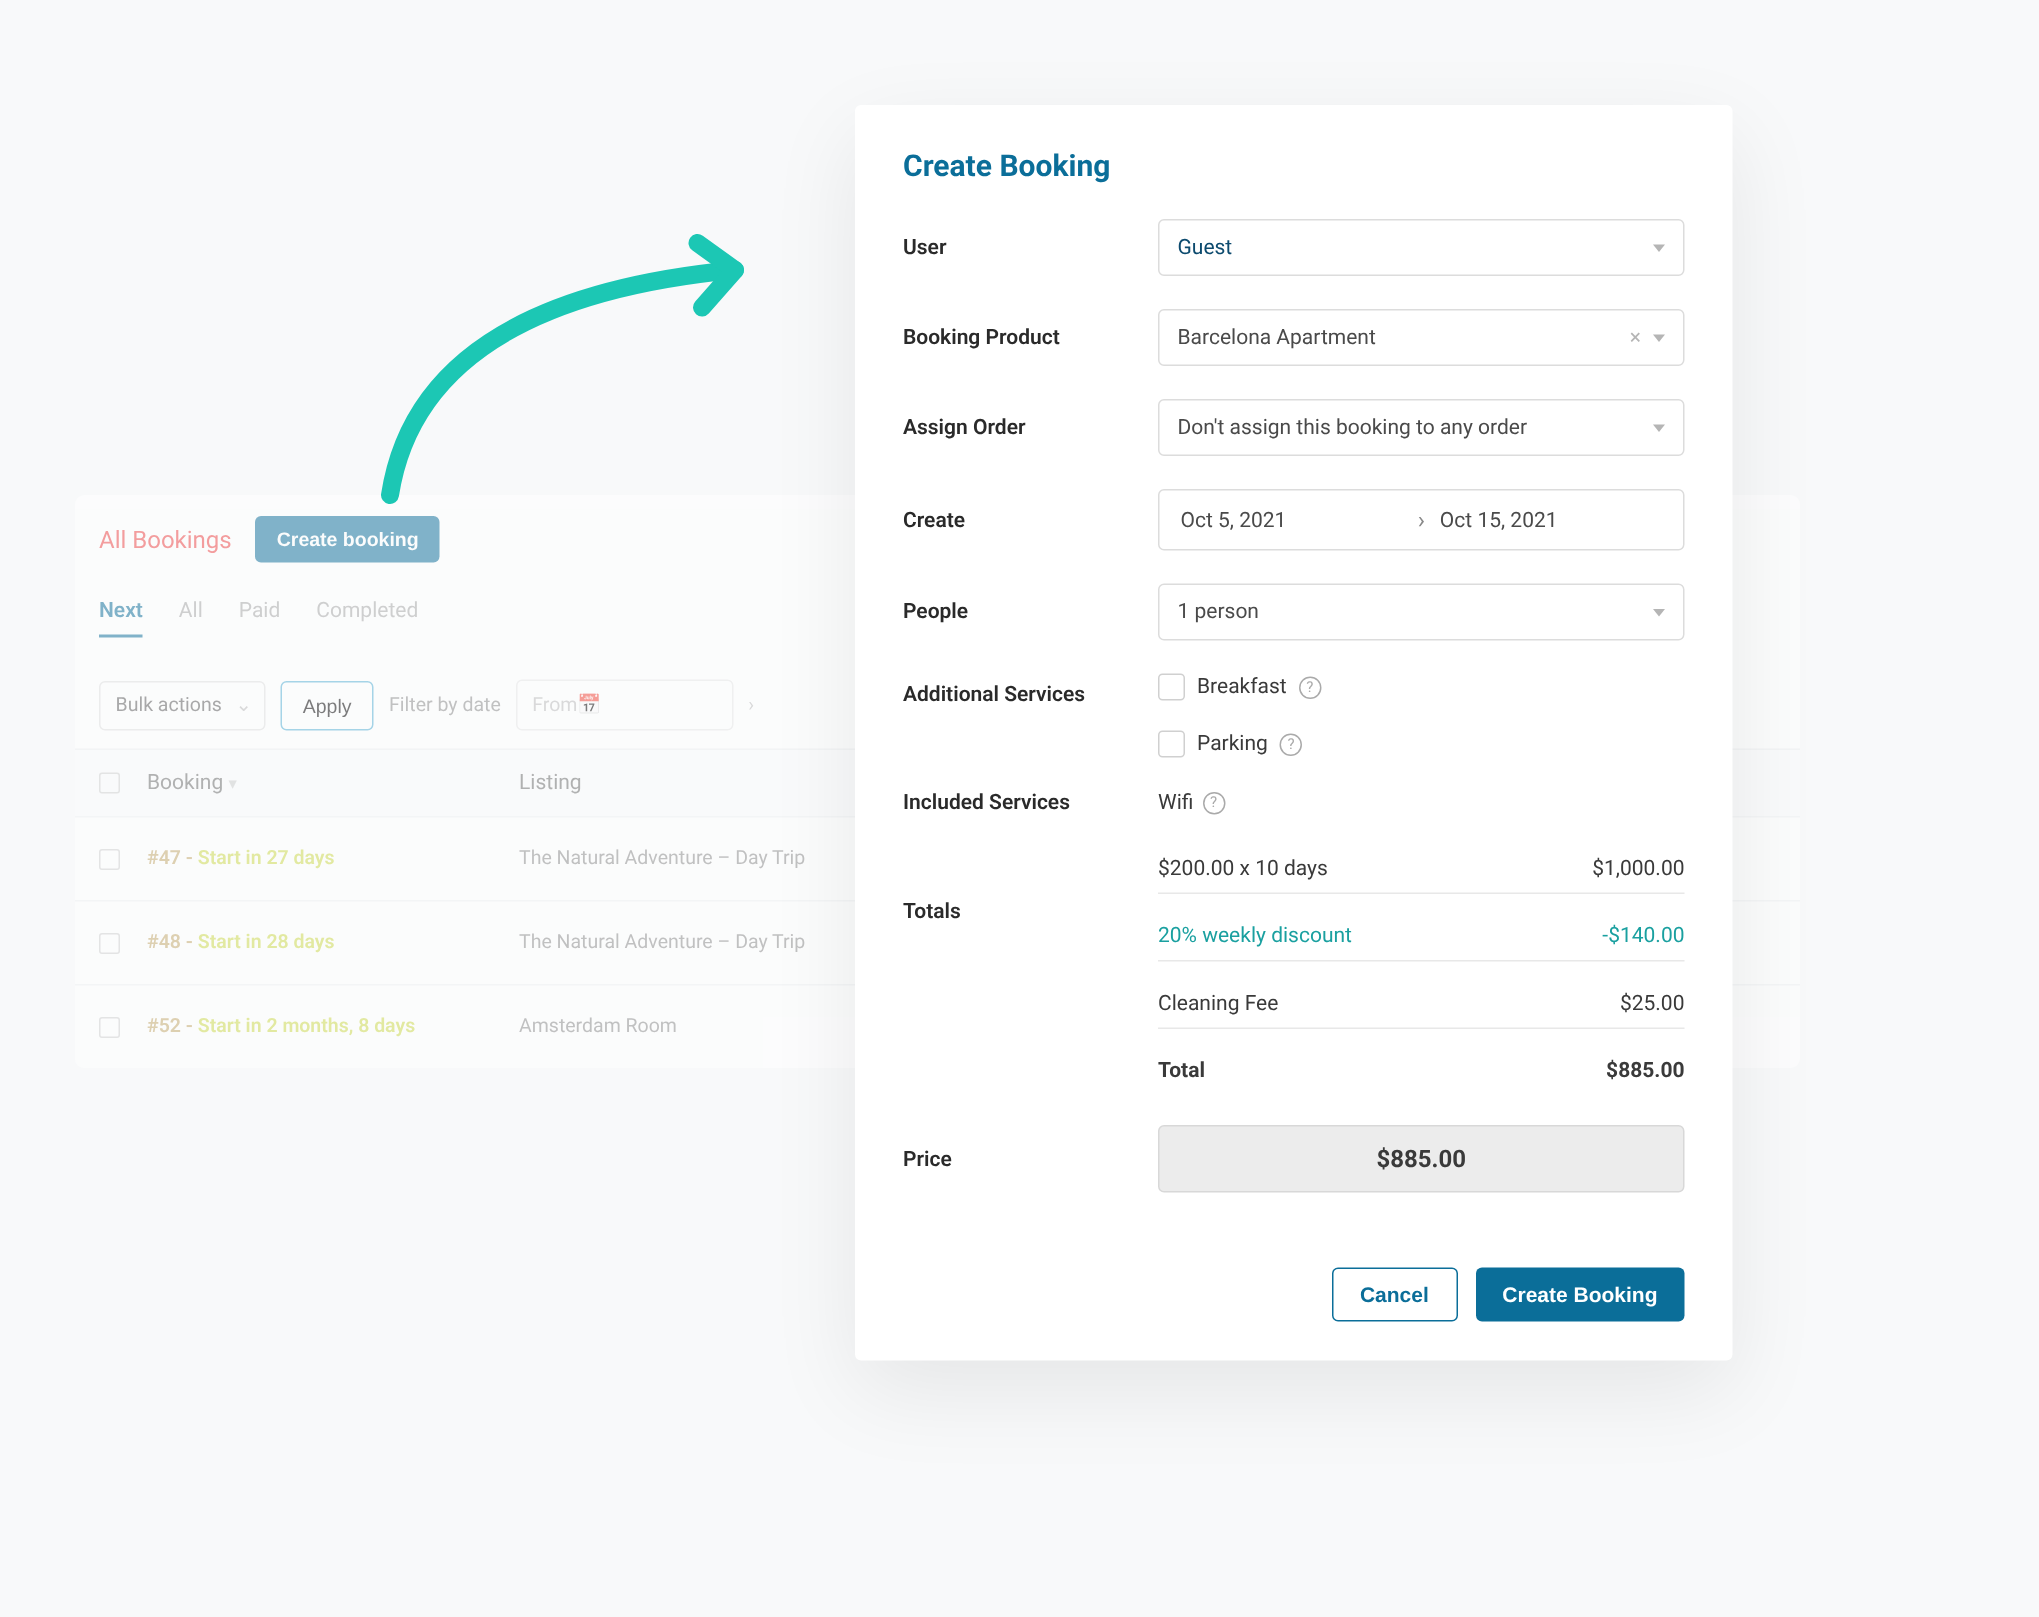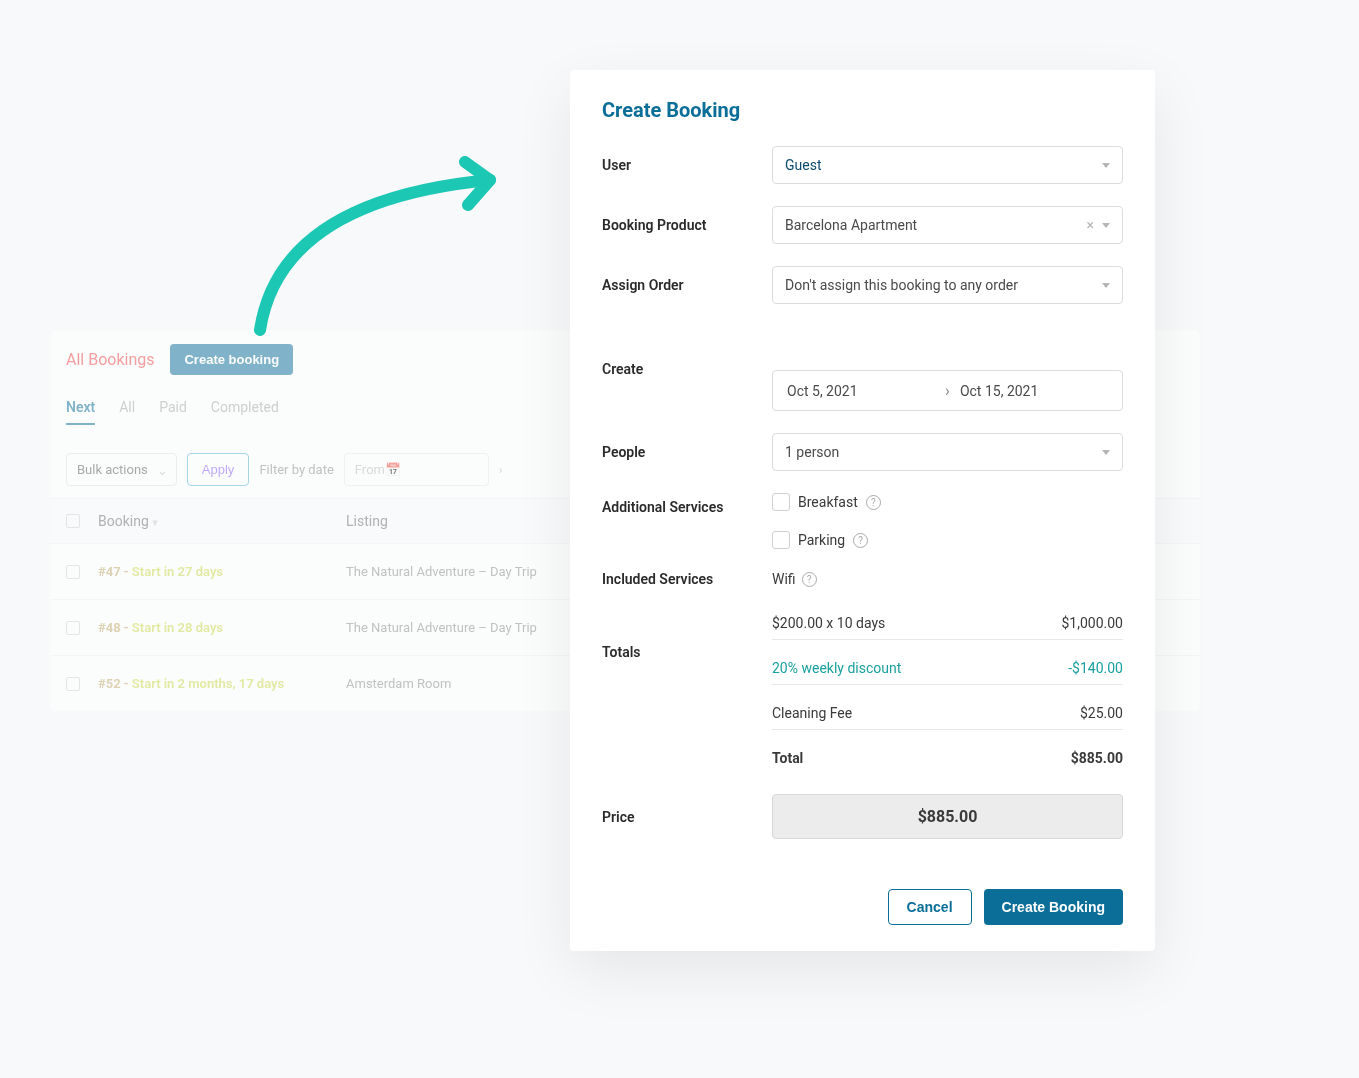--- a/index.html
+++ b/index.html
@@ -82,21 +82,21 @@
 }
 .select-box .chev {
   position: absolute;
   right: 8px;
   top: 50%;
   transform: translateY(-50%);
   color: #bbb;
 }
 .apply-btn {
   border: 1px solid #54b0d6;
-  color: #8b5cf6;
+  color: #000000;
   background: #fff;
   border-radius: 4px;
   padding: 8px 14px;
   font-size: 13px;
 }
 .date-input {
   border: 1px solid #e8e8e8;
   border-radius: 4px;
   padding: 8px 10px;
   color: #bbb;
@@ -208,21 +208,20 @@
 
 .date-range {
   border: 1px solid #dcdcdc;
   border-radius: 4px;
   padding: 10px 14px;
   font-size: 14px;
   display: flex;
   align-items: center;
   color: #4a4a4a;
   cursor: pointer;
-  margin-top: 44px;
 }
 .date-range .d1 { flex: 1; }
 .date-range .arrow-icon { color: #888; margin: 0 10px; font-size: 16px; }
 .date-range .d2 { flex: 1; }
 
 .checks { display: flex; flex-direction: column; gap: 20px; }
 .check-item { display: flex; align-items: center; gap: 8px; font-size: 14px; color: #3a3a3a; }
 .m-checkbox {
   width: 18px; height: 18px;
   border: 1.5px solid #d0d0d0;
@@ -345,21 +344,21 @@
       <span class="row-start">Start in 28 days</span>
     </div>
     <div class="col-listing row-listing">The Natural Adventure – Day Trip</div>
   </div>
 
   <div class="table-row">
     <div class="checkbox-sq"></div>
     <div class="col-booking">
       <span class="row-id">#52</span>
       <span class="row-id"> - </span>
-      <span class="row-start">Start in 2 months, 17 days</span>
+      <span class="row-start">Start in 2 months, 8 days</span>
     </div>
     <div class="col-listing row-listing">Amsterdam Room</div>
   </div>
 </div>
 
 <svg class="arrow-svg" viewBox="0 0 320 200">
   <path d="M 30 180 Q 50 50 260 30" stroke="#1cc7b4" stroke-width="12" fill="none" stroke-linecap="round"></path>
   <path d="M 260 30 L 235 12 M 260 30 L 238 55" stroke="#1cc7b4" stroke-width="12" fill="none" stroke-linecap="round"></path>
 </svg>
 

